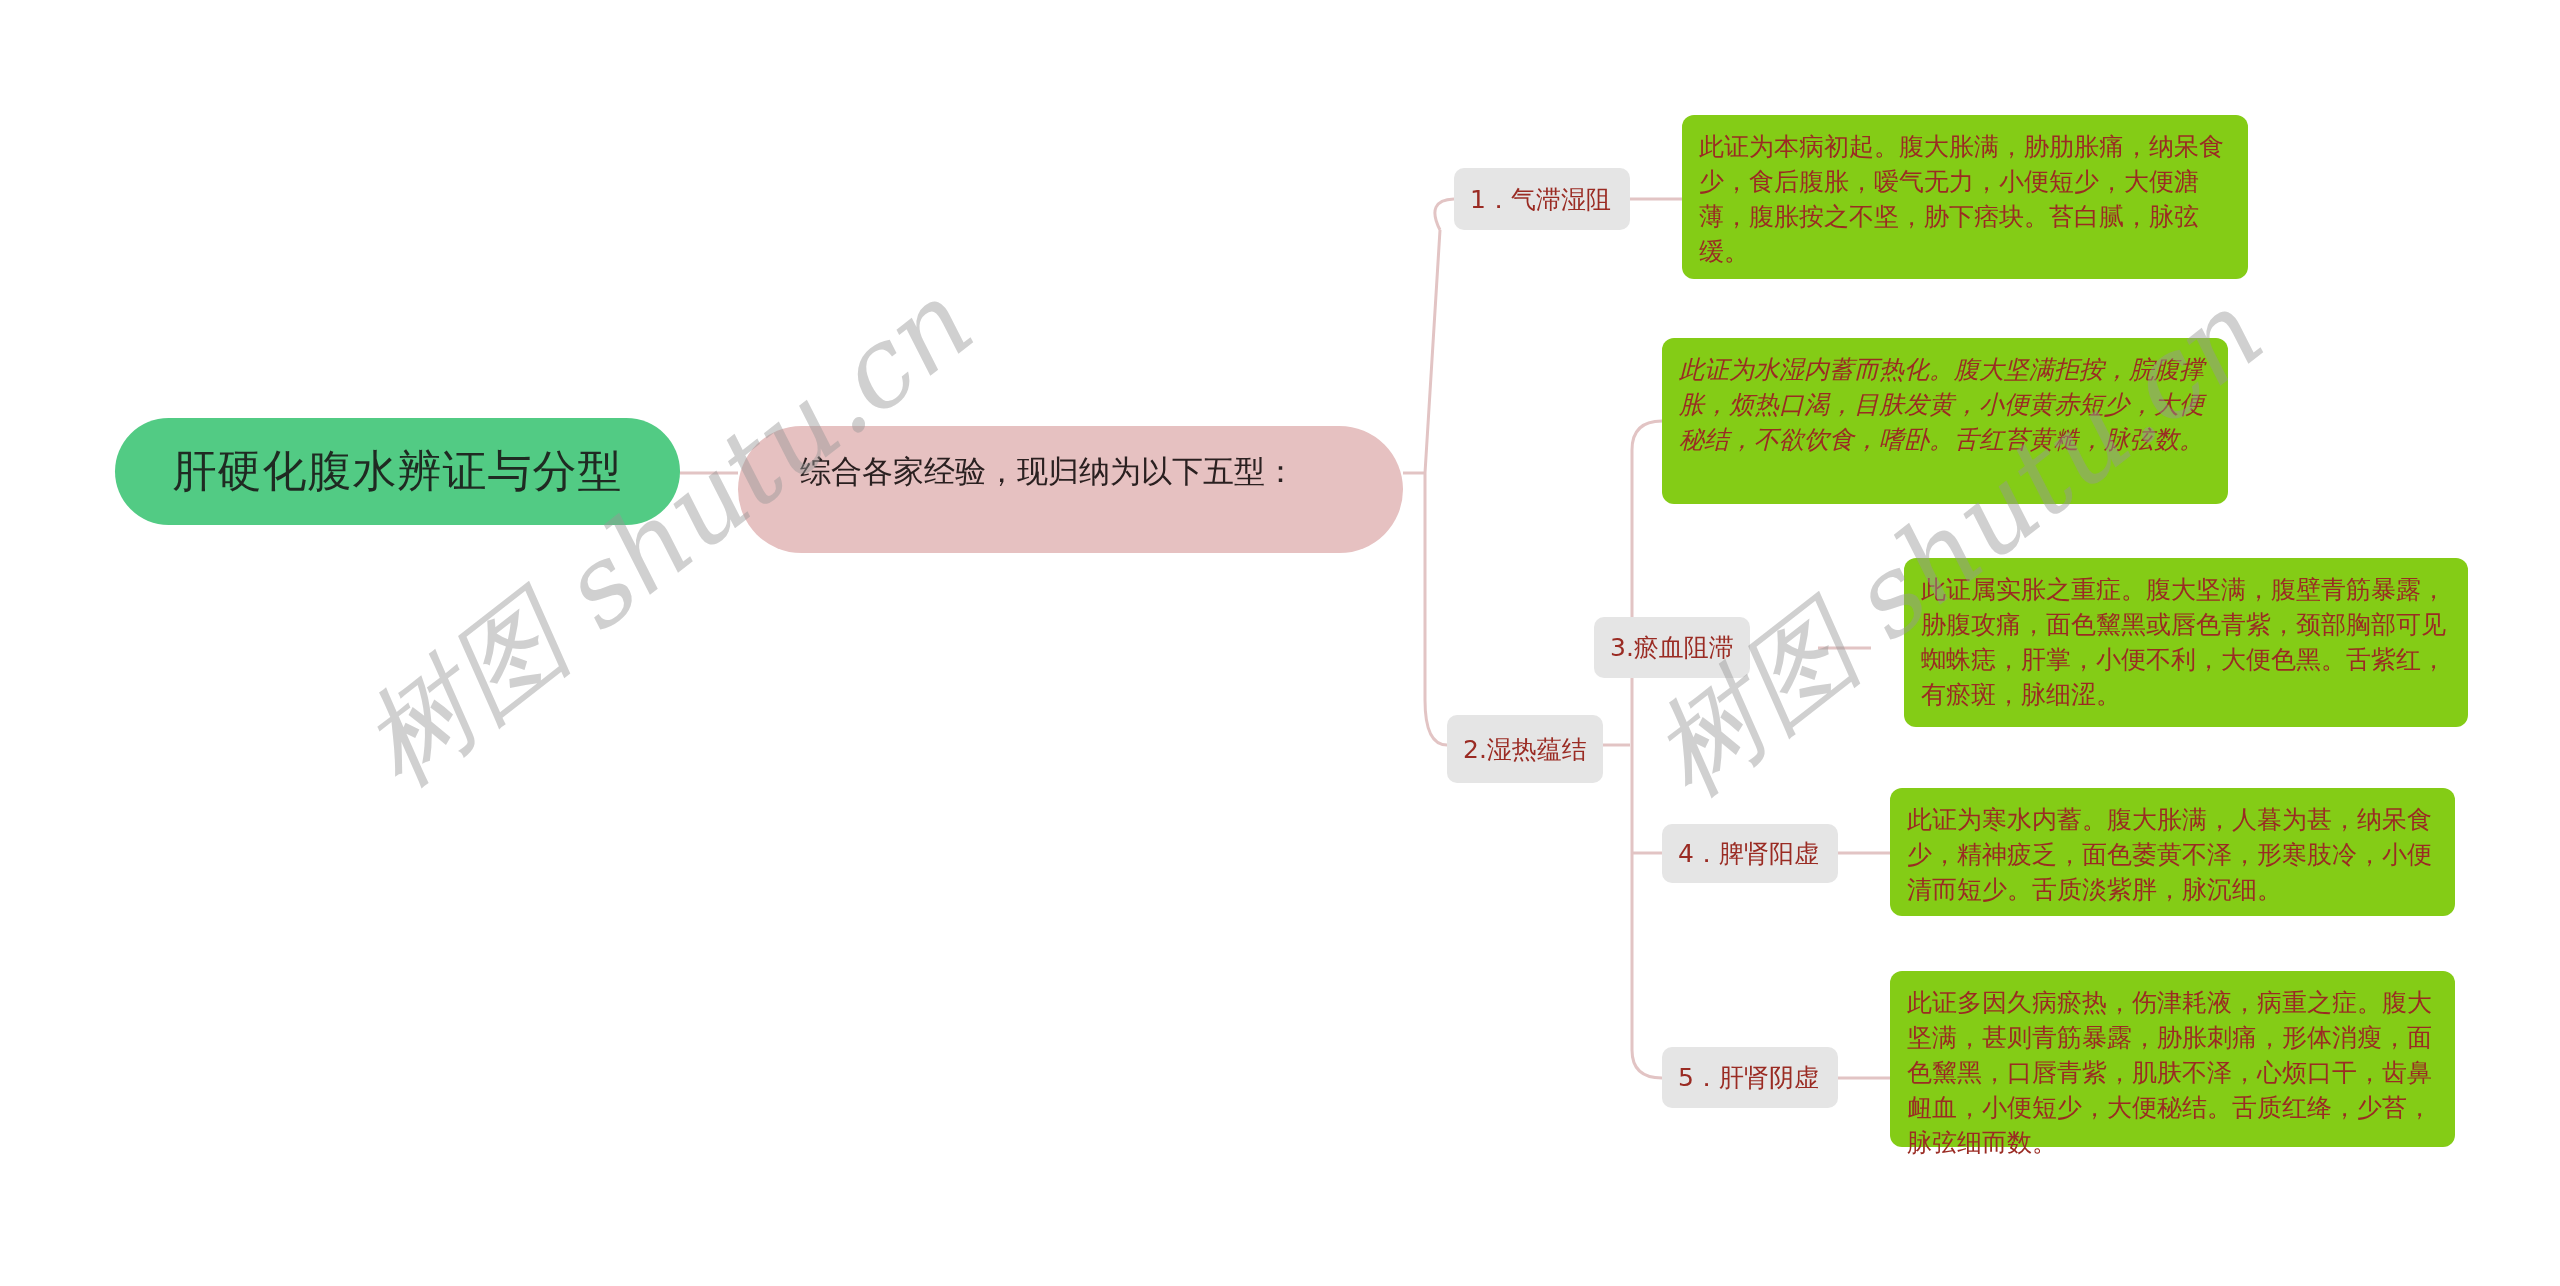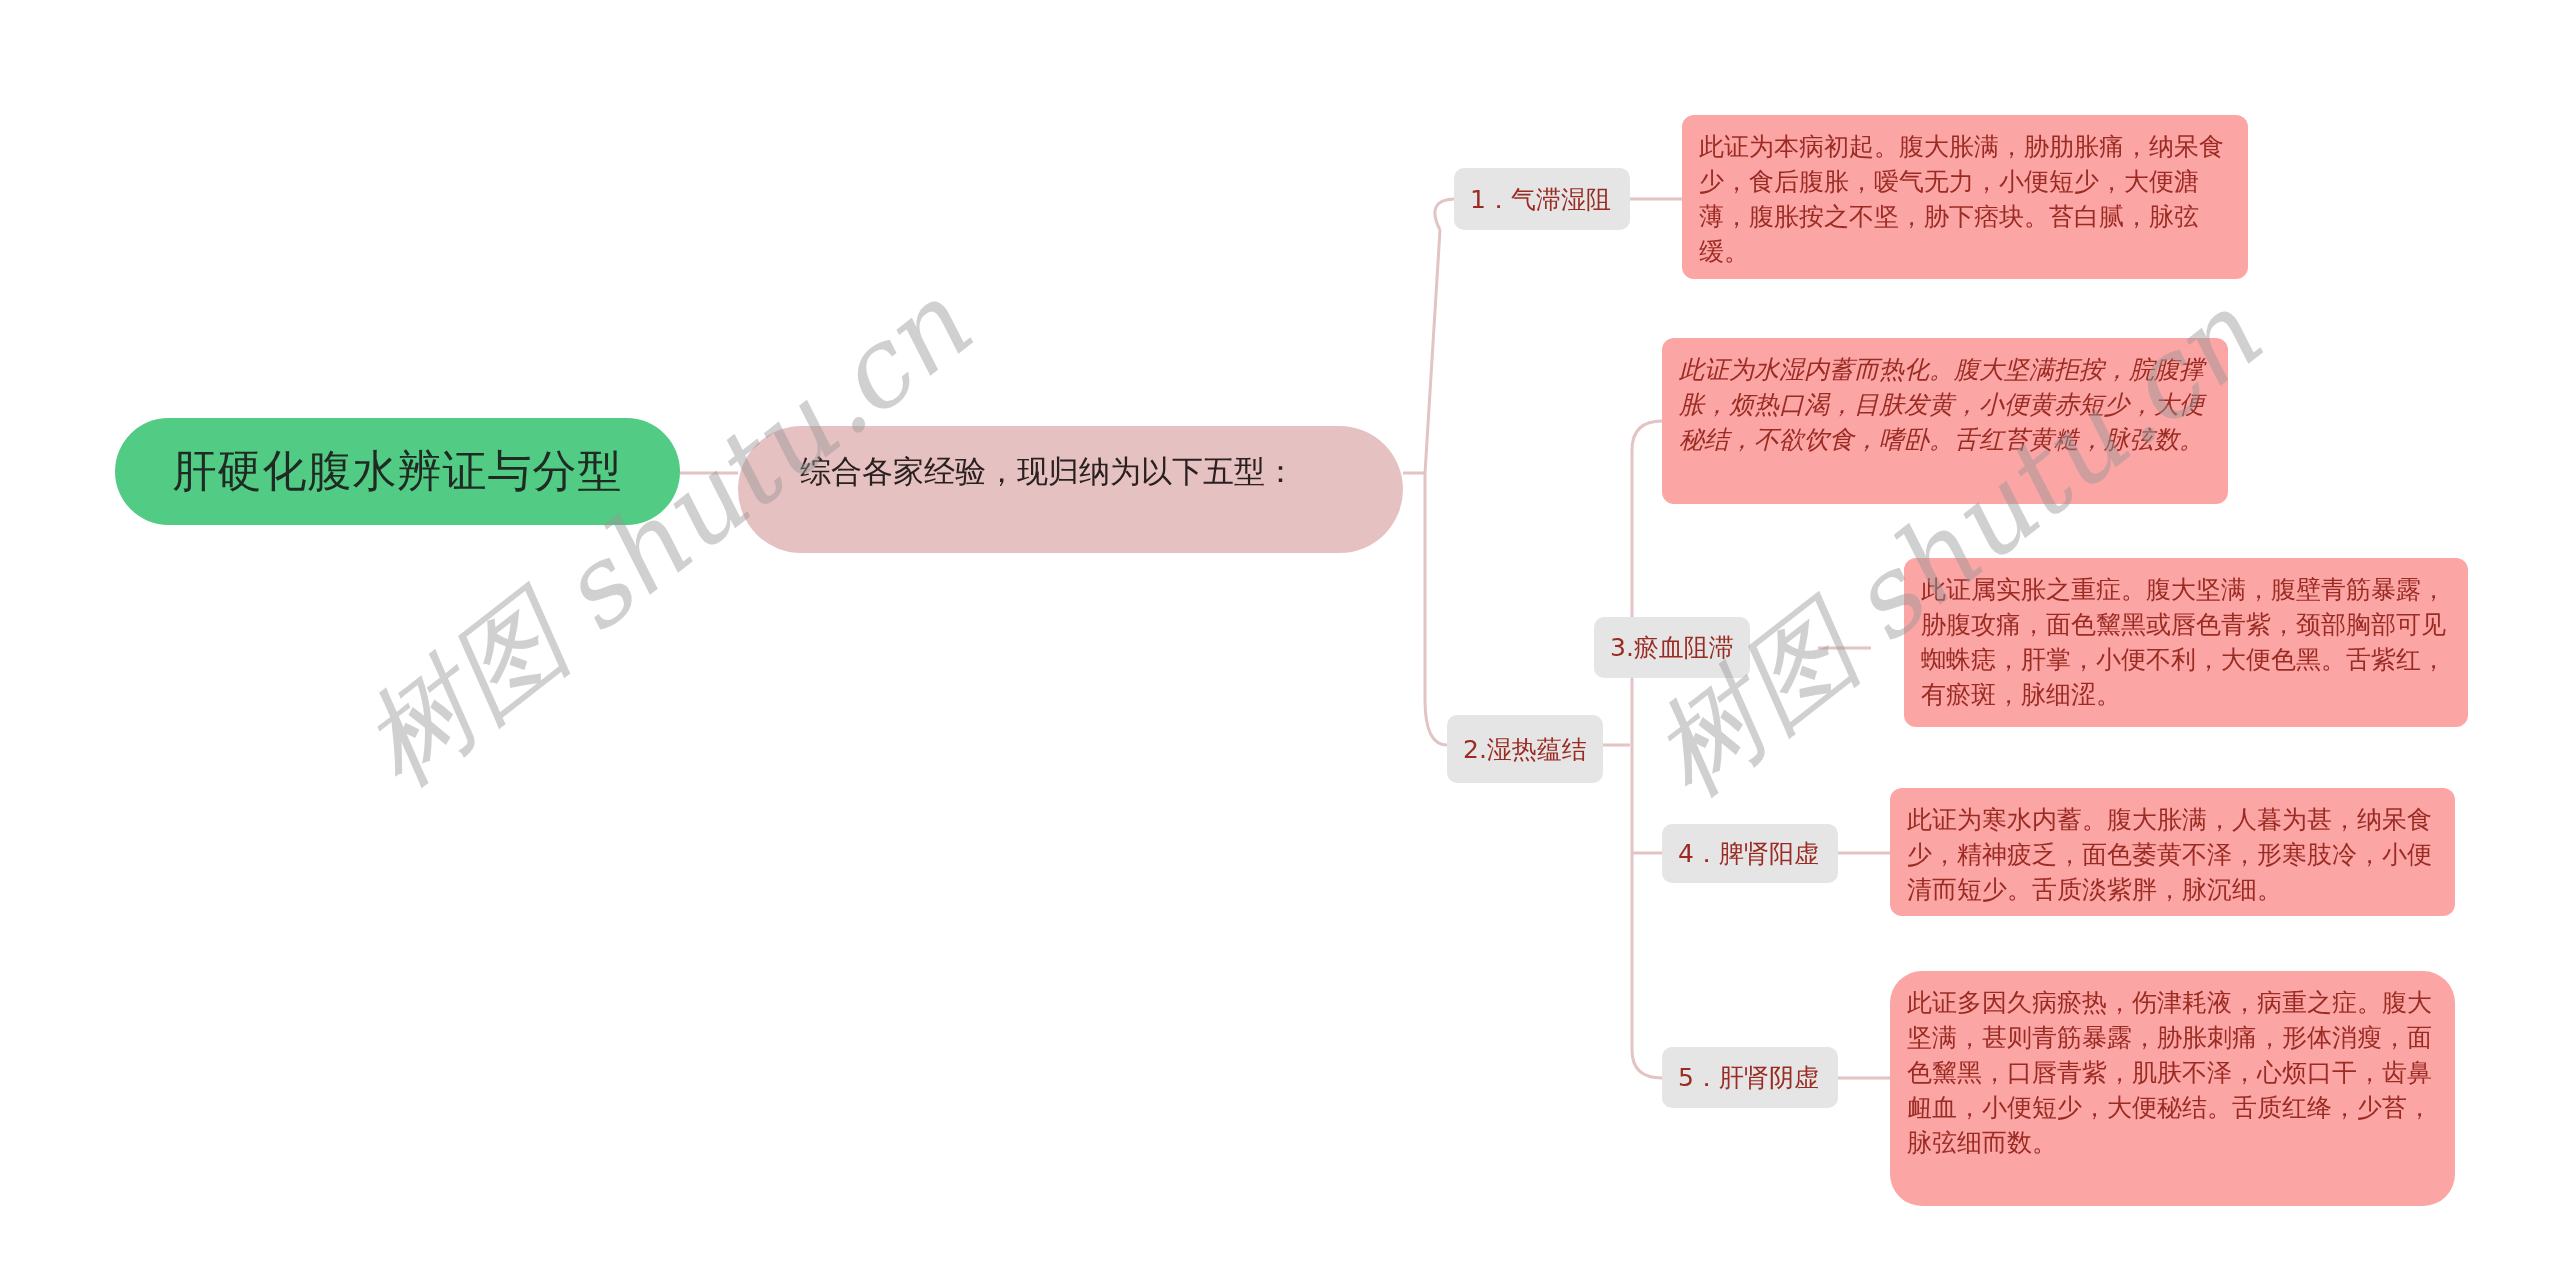--- a/index.html
+++ b/index.html
@@ -21,21 +21,21 @@
     padding: 24px 60px 0 62px;
     color: #2a2020; font-size: 31px; line-height: 42px; margin-top: 16px;
   }
   .cat {
     background: #e5e5e5; border-radius: 10px;
     color: #9a2b23; font-size: 25px;
     display: flex; align-items: center; padding: 0 16px;
     white-space: nowrap;
   }
   .desc {
-    background: #fca5a5; border-radius: 12px;
+    background: #84cc16; border-radius: 12px;
     color: #9a2b23; font-size: 25px; line-height: 35px;
     padding: 14px 16px 14px 17px;
   }
   svg.lines { position: absolute; left: 0; top: 0; }
   .wm {
     position: absolute; color: rgba(150,150,150,0.45);
     font-family: "DejaVu Serif", "Liberation Serif", serif; font-style: italic;
     font-size: 110px; white-space: nowrap;
     transform: rotate(-38deg); transform-origin: center;
     pointer-events: none;
@@ -97,18 +97,18 @@
 <div class="node cat" style="left:1662px; top:824px; width:176px; height:59px;">
   <span>4．脾肾阳虚</span>
 </div>
 <div class="node desc" style="left:1890px; top:788px; width:565px; height:128px;">
   <span>此证为寒水内蓄。腹大胀满，人暮为甚，纳呆食少，精神疲乏，面色萎黄不泽，形寒肢冷，小便清而短少。舌质淡紫胖，脉沉细。</span>
 </div>
 
 <div class="node cat" style="left:1662px; top:1047px; width:176px; height:61px;">
   <span>5．肝肾阴虚</span>
 </div>
-<div class="node desc" style="left:1890px; top:971px; width:565px; height:235px;border-radius:32px;">
+<div class="node desc" style="left:1890px; top:971px; width:565px; height:176px;">
   <span>此证多因久病瘀热，伤津耗液，病重之症。腹大坚满，甚则青筋暴露，胁胀刺痛，形体消瘦，面色黧黑，口唇青紫，肌肤不泽，心烦口干，齿鼻衄血，小便短少，大便秘结。舌质红绛，少苔，脉弦细而数。</span>
 </div>
 
 <div class="wm" style="left:300px; top:460px;">树图 shutu.cn</div>
 <div class="wm" style="left:1590px; top:470px;">树图 shutu.cn</div>
 
 </body></html>

